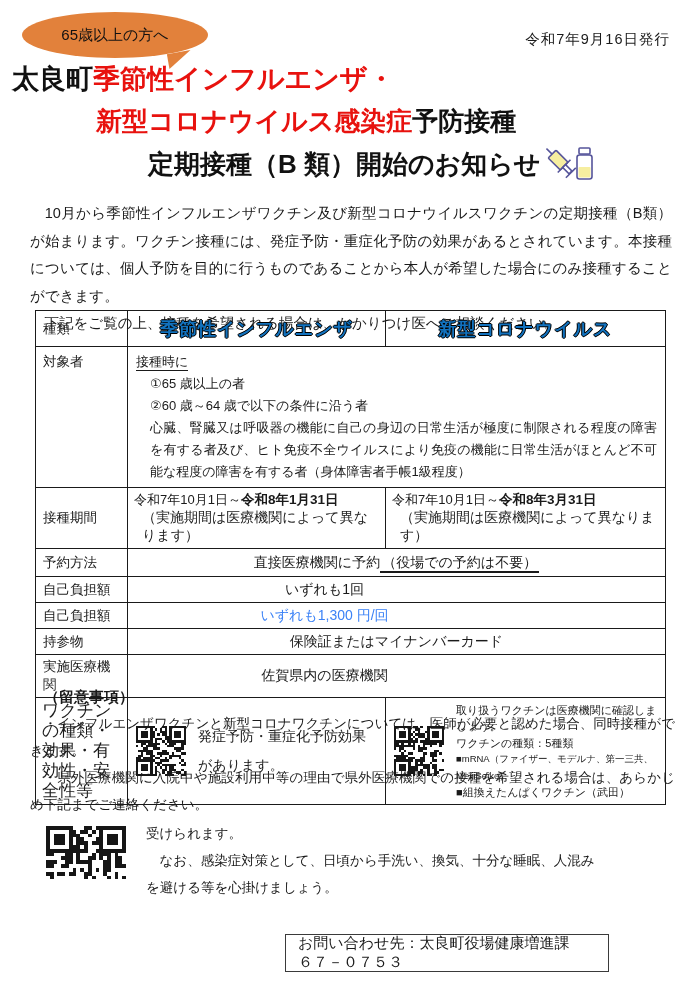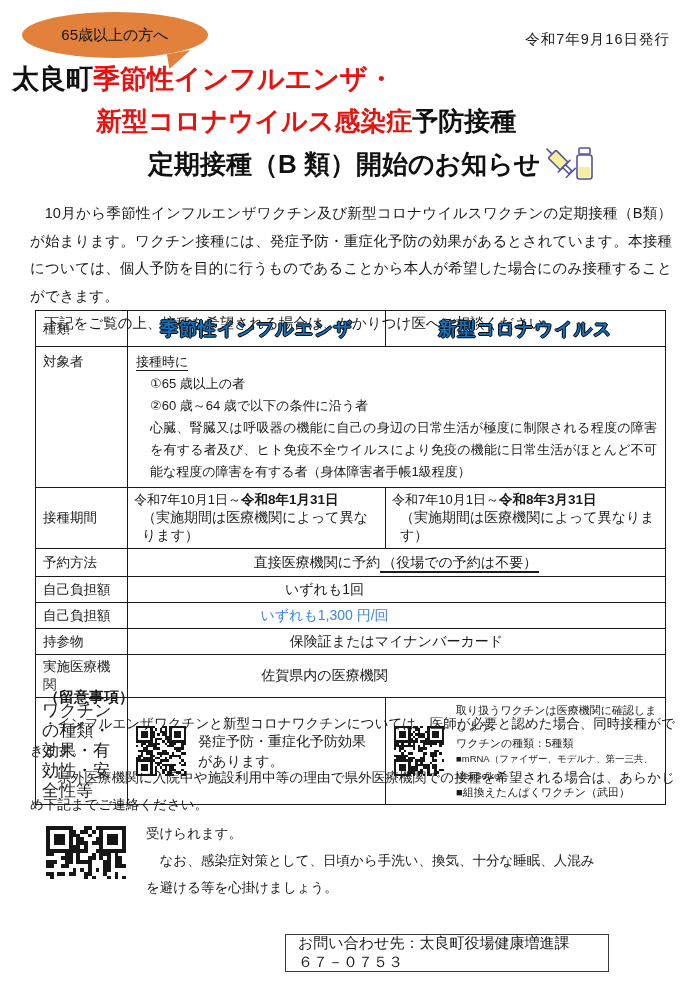--- a/index.html
+++ b/index.html
@@ -47,21 +47,21 @@
   .row-target .indent{margin-left:14px;text-align:justify;}
   .period-main{font-size:13px;}
   .period-main b{font-size:13.5px;}
   .period-sub{font-size:14px;margin-top:0;padding-left:8px;color:#222;}
   .center{text-align:center;}
   .cost-red{color:#3b82f6;}
   .resv .u{border-bottom:2px solid #1a1a1a;margin-left:0;padding:0 2px 1px 2px;}
   .vx-label{font-size:17px;line-height:20px;padding:6px 4px 6px 7px;vertical-align:top;}
   .vx-cell{vertical-align:middle;}
   .vx-flex{display:flex;align-items:center;gap:10px;}
-  .vx-flu-text{font-size:14px;line-height:20px;}
+  .vx-flu-text{font-size:14px;line-height:29px;}
   .vx-covid{font-size:11px;line-height:16.5px;}
   .vx-covid .tiny{font-size:9.5px;}
   
   .qr{display:grid;grid-template-columns:repeat(21,1fr);grid-template-rows:repeat(21,1fr);
       background:#fff;border:2px solid #fff;flex:0 0 auto;}
   .qr i{background:#fff;}
   .qr i.on{background:#161616;}
   .qr-s{width:50px;height:50px;}
   .qr-l{width:80px;height:80px;}
   

